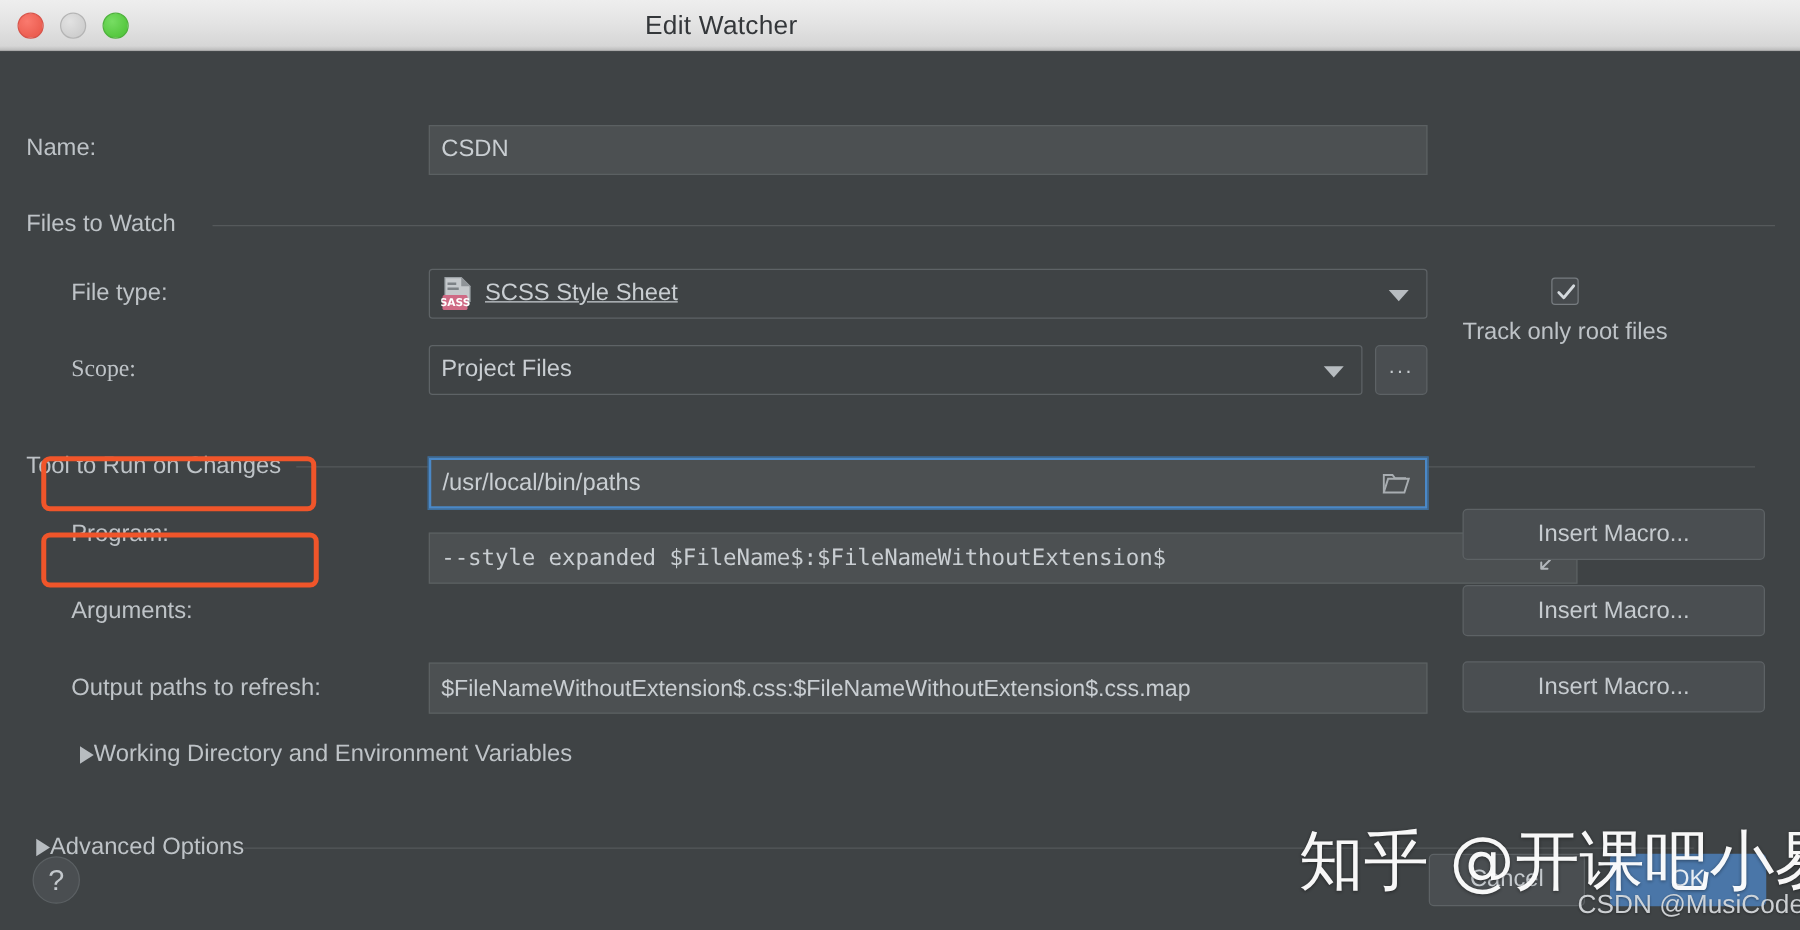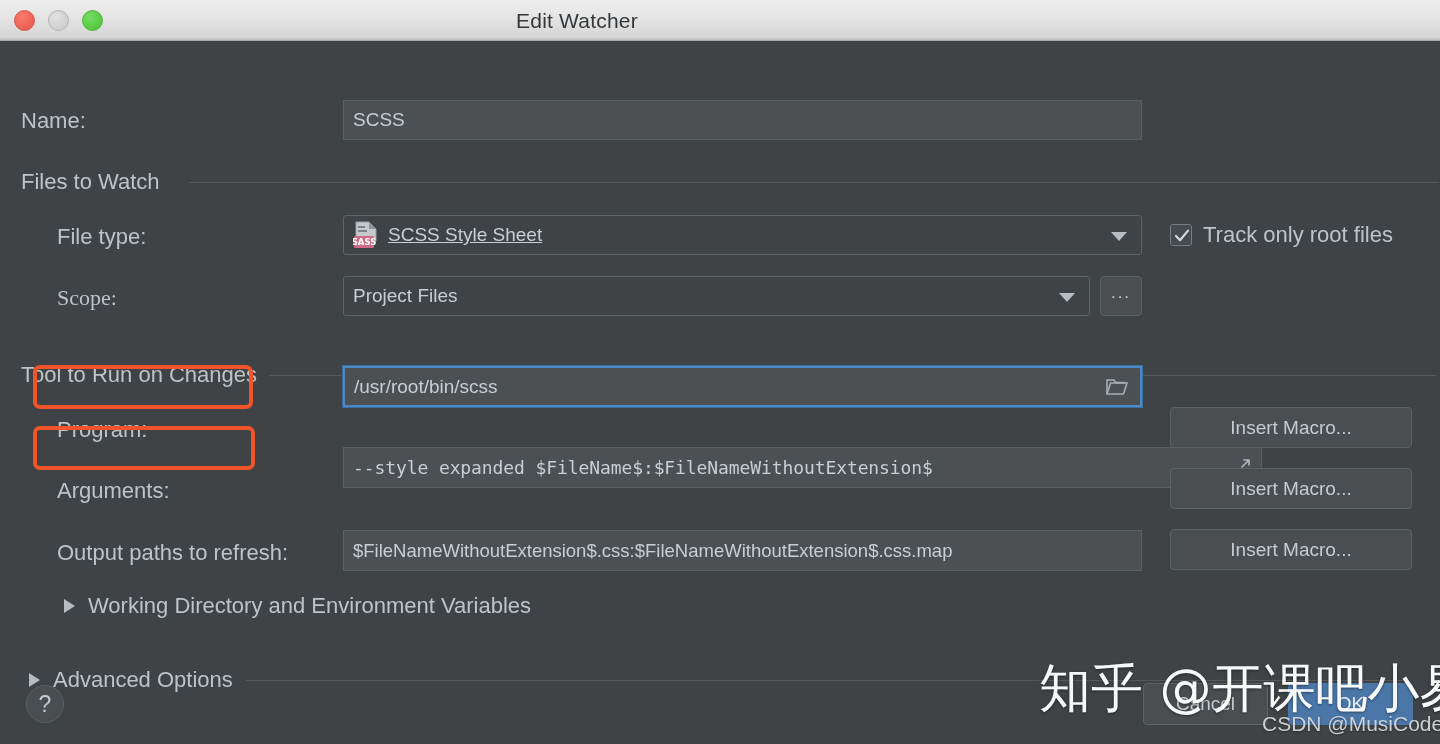--- a/index.html
+++ b/index.html
@@ -60,21 +60,21 @@
   .body {
     position: absolute;
     left: 0; top: 41px;
     width: 1440px;
     height: 703px;
     background: #3f4345;
   }
 
   .label {
     color: #bec3c7;
-    font-size: 22px;
+    font-size: 19px;
     white-space: nowrap;
   }
 
   
   .group-head {
     position: absolute;
     display: flex;
     align-items: center;
     gap: 12px;
     white-space: nowrap;
@@ -175,21 +175,20 @@
     position: relative;
     flex: 0 0 auto;
   }
   .checkbox svg { position: absolute; left: 2px; top: 2px; }
 
   
   .disclosure {
     position: absolute;
     display: flex;
     align-items: center;
-    gap: 13px;
     white-space: nowrap;
   }
   .tri {
     width: 0; height: 0;
     border-top: 7px solid transparent;
     border-bottom: 7px solid transparent;
     border-left: 11px solid #b7bcc0;
     flex: 0 0 auto;
   }
 
@@ -247,21 +246,21 @@
     <div class="traffic">
       <span class="light close"></span>
       <span class="light min"></span>
       <span class="light zoom"></span>
     </div>
   </div>
 
   <div class="body">
 
     <div class="label" style="position:absolute; left:21px; top:67px;">Name:</div>
-    <div class="field" style="left:343px; top:59px; width:799px; height:40px;">SCSS</div>
+    <div class="field" style="left:343px; top:59px; width:799px; height:40px;">CSDN</div>
 
     <div class="group-head" style="left:21px; top:128px;gap:29px;">
       <span class="label">Files to Watch</span>
       <span class="rule" style="width:1250px;"></span>
     </div>
 
     <div class="label" style="position:absolute; left:57px; top:183px;">File type:</div>
     <div class="combo" style="left:343px; top:174px; width:799px; height:40px;text-decoration:underline;">
       <span class="sass-icon">
         <svg width="26" height="28" viewBox="0 0 26 28">
@@ -270,21 +269,21 @@
           <path d="M5 5 h7 v2 h-7 z" fill="#7d8286"></path>
           <path d="M5 9 h9 v2 h-9 z" fill="#7d8286"></path>
           <rect x="1" y="15" width="20" height="12" rx="1.5" fill="#cf6a85"></rect>
           <text x="11" y="24" font-family="DejaVu Sans, sans-serif" font-size="8.5" font-weight="bold" fill="#ffffff" text-anchor="middle">SASS</text>
         </svg>
       </span>
       <span>SCSS Style Sheet</span>
       <span class="arrow"></span>
     </div>
 
-    <div class="checkrow" style="left:1170px; top:181px;">
+    <div class="checkrow" style="left:1170px; top:181px;flex-direction:column;">
       <span class="checkbox">
         <svg width="18" height="18" viewBox="0 0 18 18">
           <path d="M3 9 L7 13.2 L15 3.6" fill="none" stroke="#d4d9dd" stroke-width="2.2" stroke-linecap="round" stroke-linejoin="round"></path>
         </svg>
       </span>
       <span class="label">Track only root files</span>
     </div>
 
     <div class="label" style="position:absolute; left:57px; top:244px;font-family:Liberation Serif, serif;">Scope:</div>
     <div class="combo" style="left:343px; top:235px; width:747px; height:40px;">
@@ -293,31 +292,31 @@
     </div>
     <div class="btn dots" style="left:1100px; top:235px; width:42px; height:40px;">...</div>
 
     <div class="group-head" style="left:21px; top:321px;">
       <span class="label">Tool to Run on Changes</span>
       <span class="rule" style="width:1167px;"></span>
     </div>
 
     <div class="label" style="position:absolute; left:57px; top:376px;">Program:</div>
     <div class="field focused" style="left:343px; top:325px; width:799px; height:41px;">
-      <span>/usr/root/bin/scss</span>
+      <span>/usr/local/bin/paths</span>
       <span class="folder-icon">
         <svg width="22" height="20" viewBox="0 0 22 20">
           <path d="M1 17 L4.5 6 H21 L17.5 17 Z" fill="none" stroke="#a8adb1" stroke-width="1.6"></path>
           <path d="M1 17 V3 H8 l2 2.6 h8 V6" fill="none" stroke="#a8adb1" stroke-width="1.6"></path>
         </svg>
       </span>
     </div>
 
     <div class="label" style="position:absolute; left:57px; top:437px;">Arguments:</div>
-    <div class="field mono" style="left:343px; top:406px; width:919px; height:41px;">
+    <div class="field mono" style="left:343px; top:385px; width:919px; height:41px;">
       <span>--style expanded $FileName$:$FileNameWithoutExtension$</span>
       <span class="expand-icon">
         <svg width="20" height="20" viewBox="0 0 20 20">
           <path d="M18 2 L11 9 M18 2 H13 M18 2 V7" fill="none" stroke="#b2b7bb" stroke-width="1.6" stroke-linecap="round"></path>
           <path d="M2 18 L9 11 M2 18 H7 M2 18 V13" fill="none" stroke="#b2b7bb" stroke-width="1.6" stroke-linecap="round"></path>
         </svg>
       </span>
     </div>
 
     <div class="label" style="position:absolute; left:57px; top:499px;">Output paths to refresh:</div>

